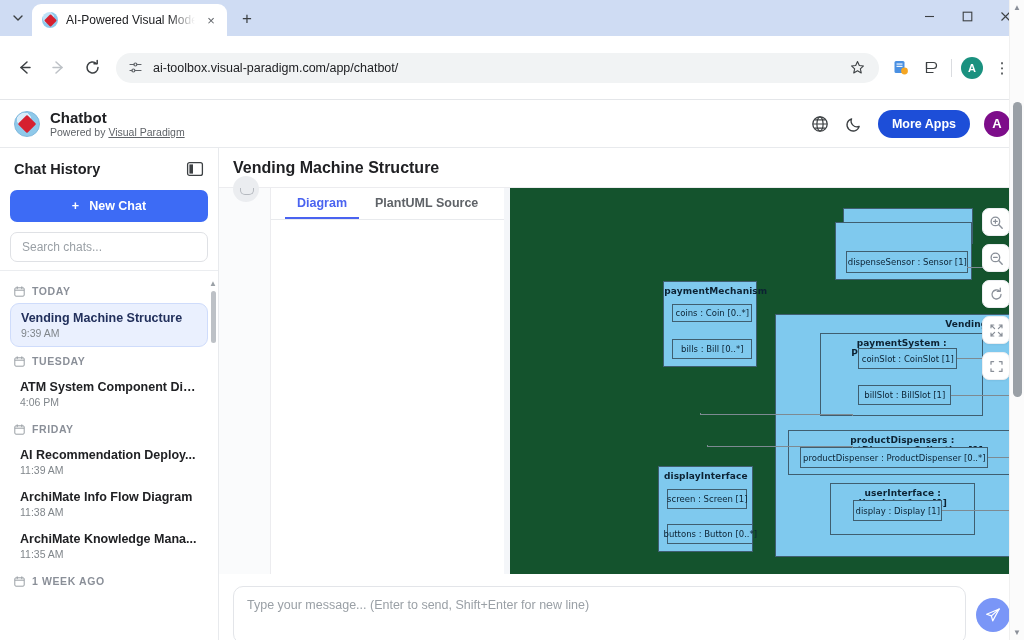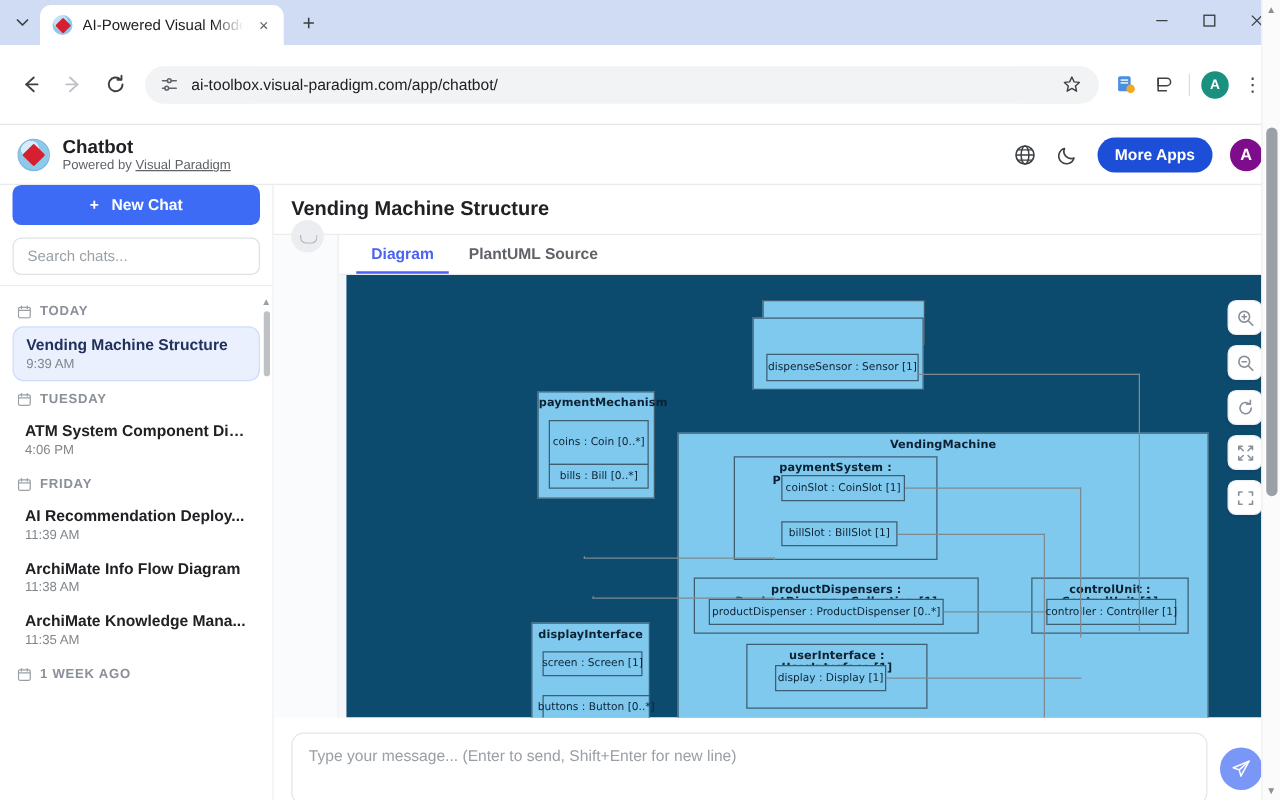--- a/index.html
+++ b/index.html
@@ -104,28 +104,28 @@
 
   
   .main{flex:1;display:flex;flex-direction:column;min-width:0;background:#fff;position:relative;}
   .main-title{height:40px;display:flex;align-items:center;padding:0 0 0 14px;
     font-size:16px;font-weight:bold;color:#202124;border-bottom:1px solid #ececef;}
   .conv{flex:1;display:flex;min-height:0;position:relative;background:#fff;}
   .conv-left{width:52px;flex:none;border-right:1px solid #ececef;background:#fafbfc;position:relative;}
   .bot-av{position:absolute;left:14px;top:-12px;width:26px;height:26px;border-radius:50%;background:#ebedf0;}
   .bot-av::after{content:"";position:absolute;left:7px;top:12px;width:12px;height:6px;
     border:1.5px solid #b5b9bf;border-top:none;border-radius:0 0 5px 5px;}
-  .card{flex:1;min-width:0;display:flex;flex-direction:column;background:#fff;}
+  .card{flex:1;min-width:0;display:flex;flex-direction:row;background:#fff;}
   .tabs{display:flex;gap:4px;padding:0 14px;border-bottom:1px solid #e8eaed;height:32px;align-items:stretch;}
   .tab-btn{padding:0 12px;font-size:12.5px;color:#5f6368;display:flex;align-items:center;
     border-bottom:2.5px solid transparent;font-weight:bold;background:none;border-top:none;border-left:none;border-right:none;font-family:inherit;}
   .tab-btn.sel{color:#4a63f0;border-bottom-color:#4a63f0;}
   .canvas-wrap{flex:1;position:relative;overflow:hidden;background:#fafbfd;
     border-left:6px solid #f4f6f9;}
-  .canvas{position:absolute;left:0;top:0;width:100%;height:100%;background:#0c4a6e;}
+  .canvas{position:absolute;left:0;top:0;width:100%;height:100%;background:#14532d;}
   .diagram{position:absolute;left:0;top:0;}
 
   
   .uml{position:absolute;background:#7fc9ee;border:1px solid #3f5e70;}
   .uml-title{position:absolute;left:0;right:0;top:4px;text-align:center;font-size:9px;font-weight:bold;
     color:#0c2233;letter-spacing:.1px;font-family:"DejaVu Sans",sans-serif;}
   .port{position:absolute;background:#7fc9ee;border:1px solid #3f5e70;display:flex;align-items:center;
     justify-content:center;font-size:8.5px;color:#0c2233;white-space:nowrap;padding:0 5px;
     font-family:"DejaVu Sans",sans-serif;}
   .lnk{position:absolute;background:#7d8a92;}
@@ -264,20 +264,29 @@
         </svg>
     </span>
     <button class="more-apps">More Apps</button>
     <span class="user-av">A</span>
   </div>
 </div>
 
 <div class="shell">
 
   <div class="sidebar">
+    <div class="sb-head">
+      <span class="sb-head-title">Chat History</span>
+      <span class="sb-panel-ic">
+        <svg width="18" height="18" viewBox="0 0 18 18">
+            <rect x="1.6" y="2.6" width="14.8" height="12.8" rx="2" stroke="#3c4043" stroke-width="1.3" fill="none"></rect>
+            <rect x="3.4" y="4.4" width="3.6" height="9.2" fill="#3c4043"></rect>
+          </svg>
+      </span>
+    </div>
     <div class="sb-top">
       <button class="new-chat">
         <span>+</span>
         <span>New Chat</span>
       </button>
     </div>
     <div class="search-wrap">
       <input class="search-input" placeholder="Search chats..." style="">
     </div>
     <div class="sb-divider"></div>
@@ -366,21 +375,21 @@
 
         <div class="canvas-wrap">
           <div class="canvas">
             <div class="diagram" id="diagram-layer">
                 <div class="uml" style="left: 333px; top: 20px; width: 130px; height: 36px;"></div>
                 <div class="uml" style="left: 325px; top: 34px; width: 137px; height: 58px;">
                   <div class="port" style="left: 10px; top: 28px; width: 122px; height: 22px;">dispenseSensor : Sensor [1]</div>
                 </div>
                 <div class="uml" style="left: 153px; top: 93px; width: 94px; height: 86px;">
                   <div class="uml-title">paymentMechanism</div>
-                  <div class="port" style="left: 8px; top: 22px; width: 80px; height: 36px;">coins : Coin [0..*]</div>
+                  <div class="port" style="left: 8px; top: 22px; width: 80px; height: 18px;">coins : Coin [0..*]</div>
                   <div class="port" style="left: 8px; top: 57px; width: 80px; height: 20px;">bills : Bill [0..*]</div>
                 </div>
                 <div class="uml" style="left: 265px; top: 126px; width: 425px; height: 243px;">
                   <div class="uml-title">VendingMachine</div>
                 </div>
                 <div class="uml" style="left: 310px; top: 145px; width: 163px; height: 83px;">
                   <div class="uml-title">paymentSystem : PaymentSystem [1]</div>
                 </div>
                 <div class="uml" style="left: 278px; top: 242px; width: 228px; height: 45px;">
                   <div class="uml-title">productDispensers : ProductDispenserCollection [1]</div>

